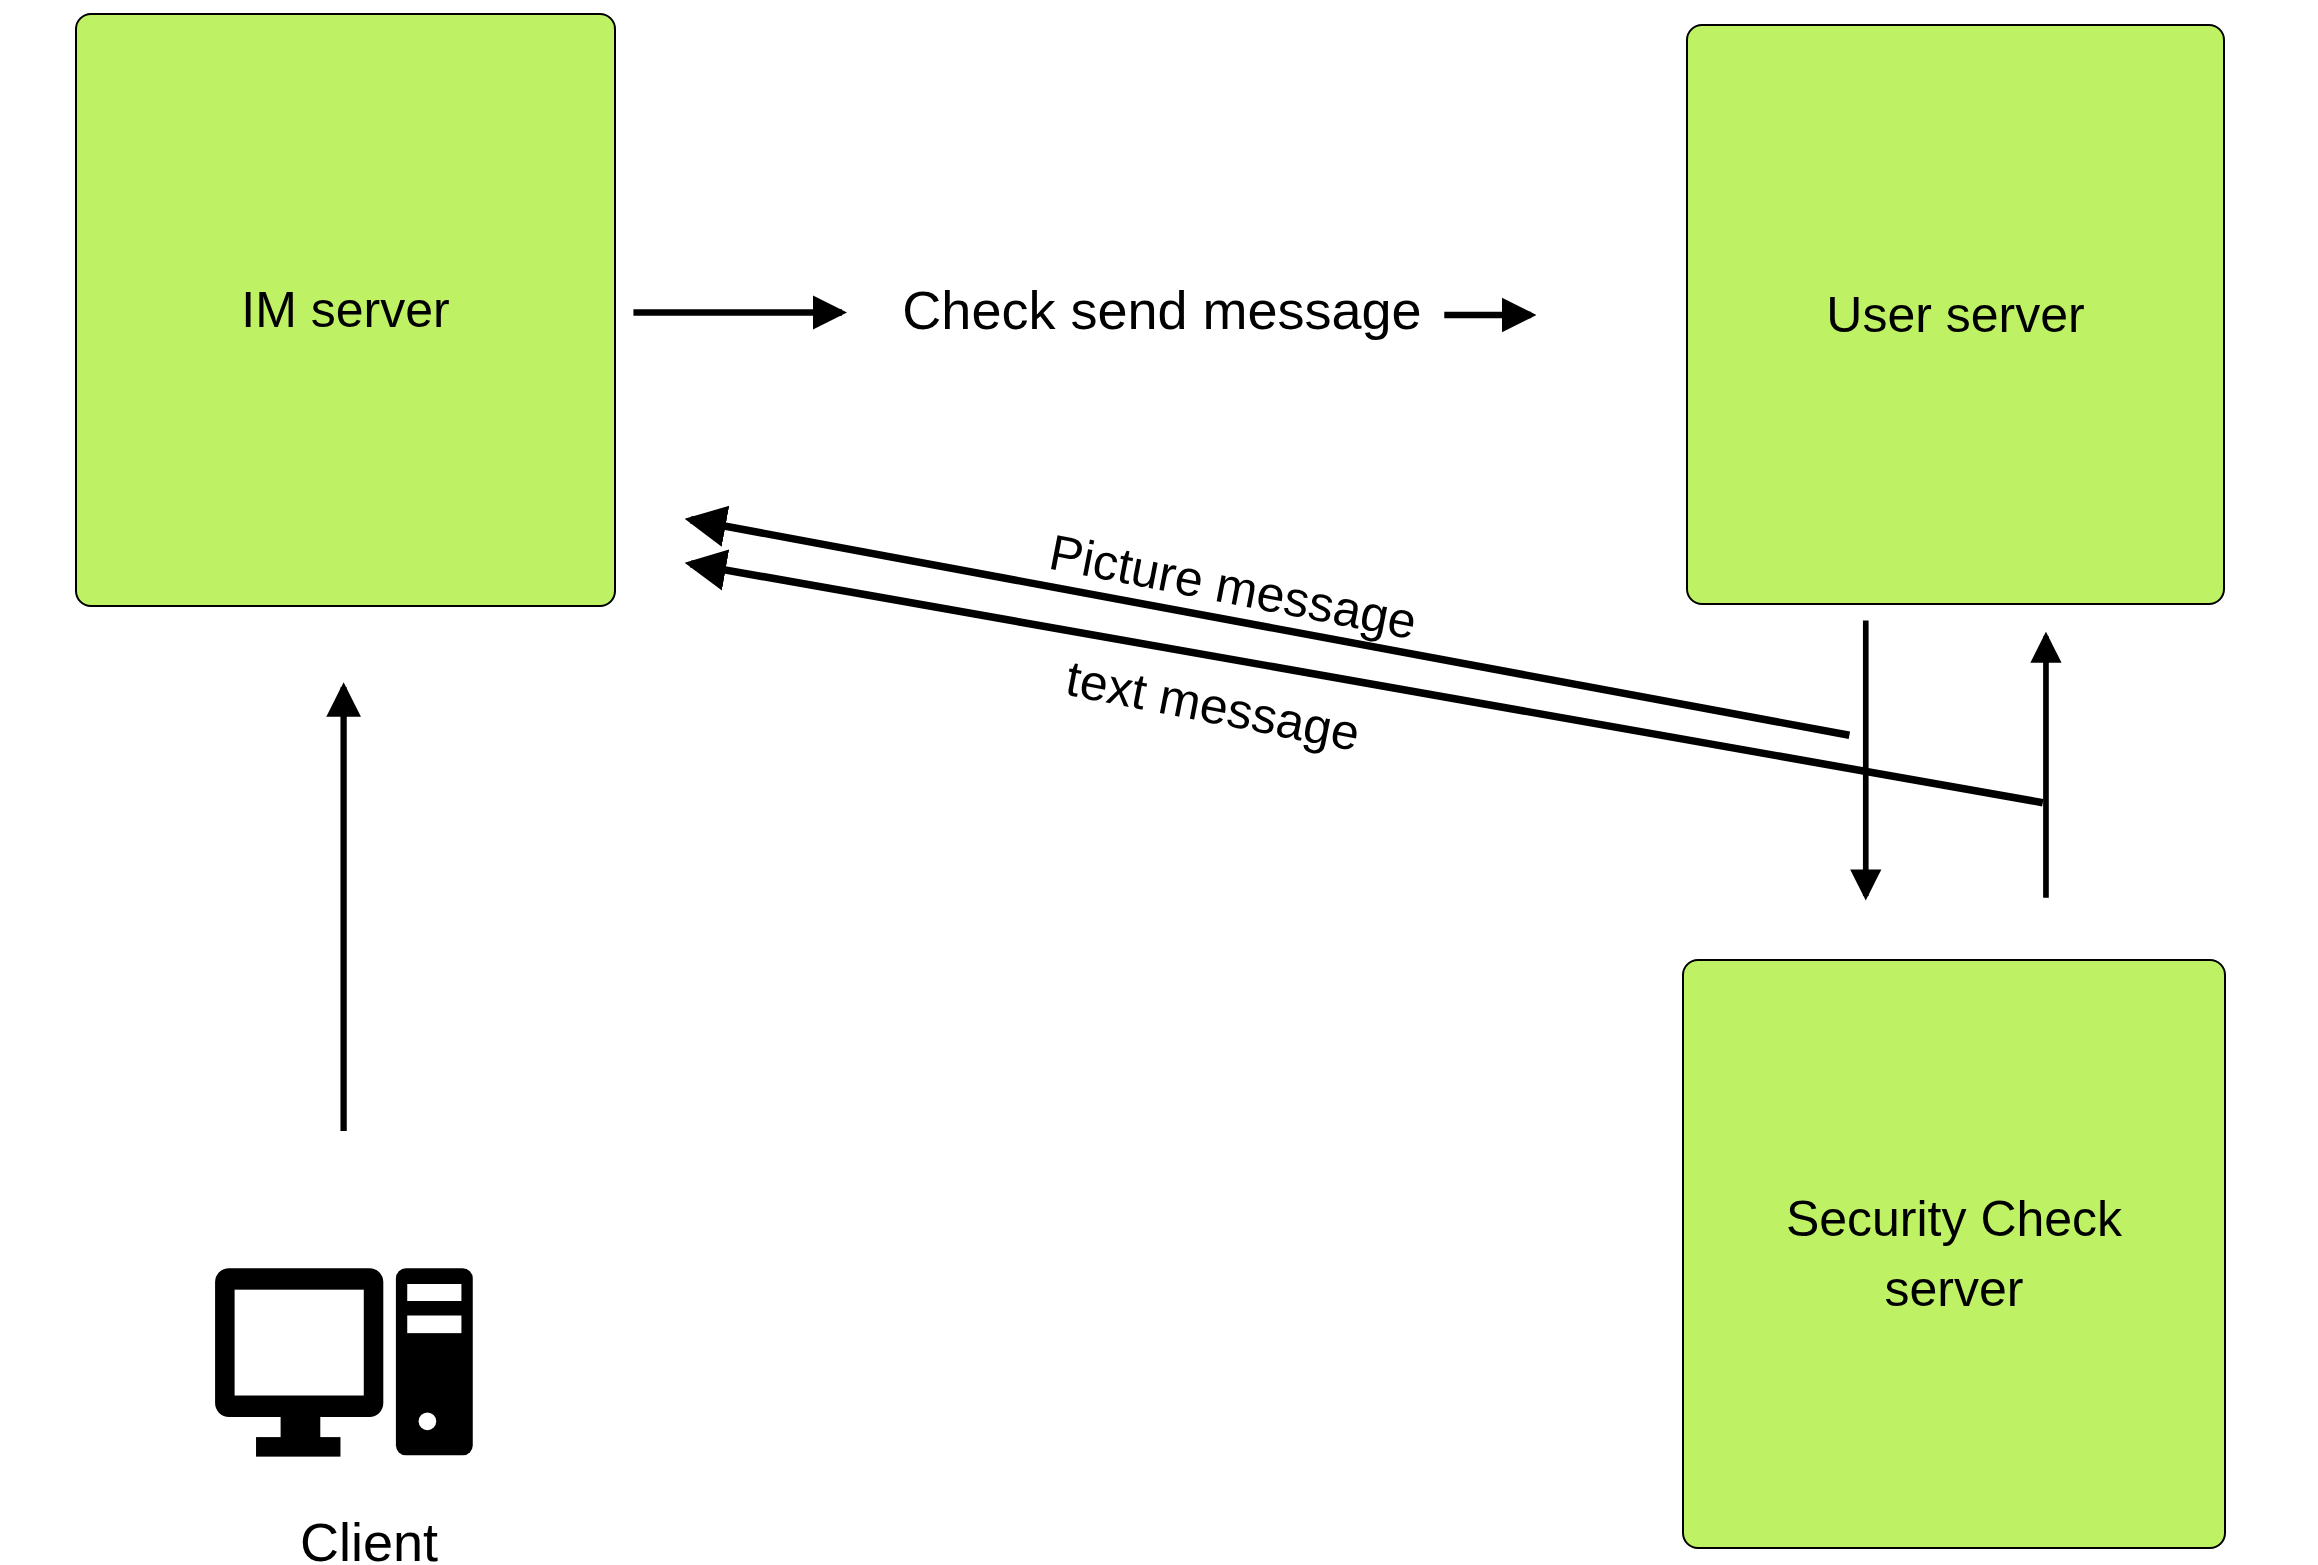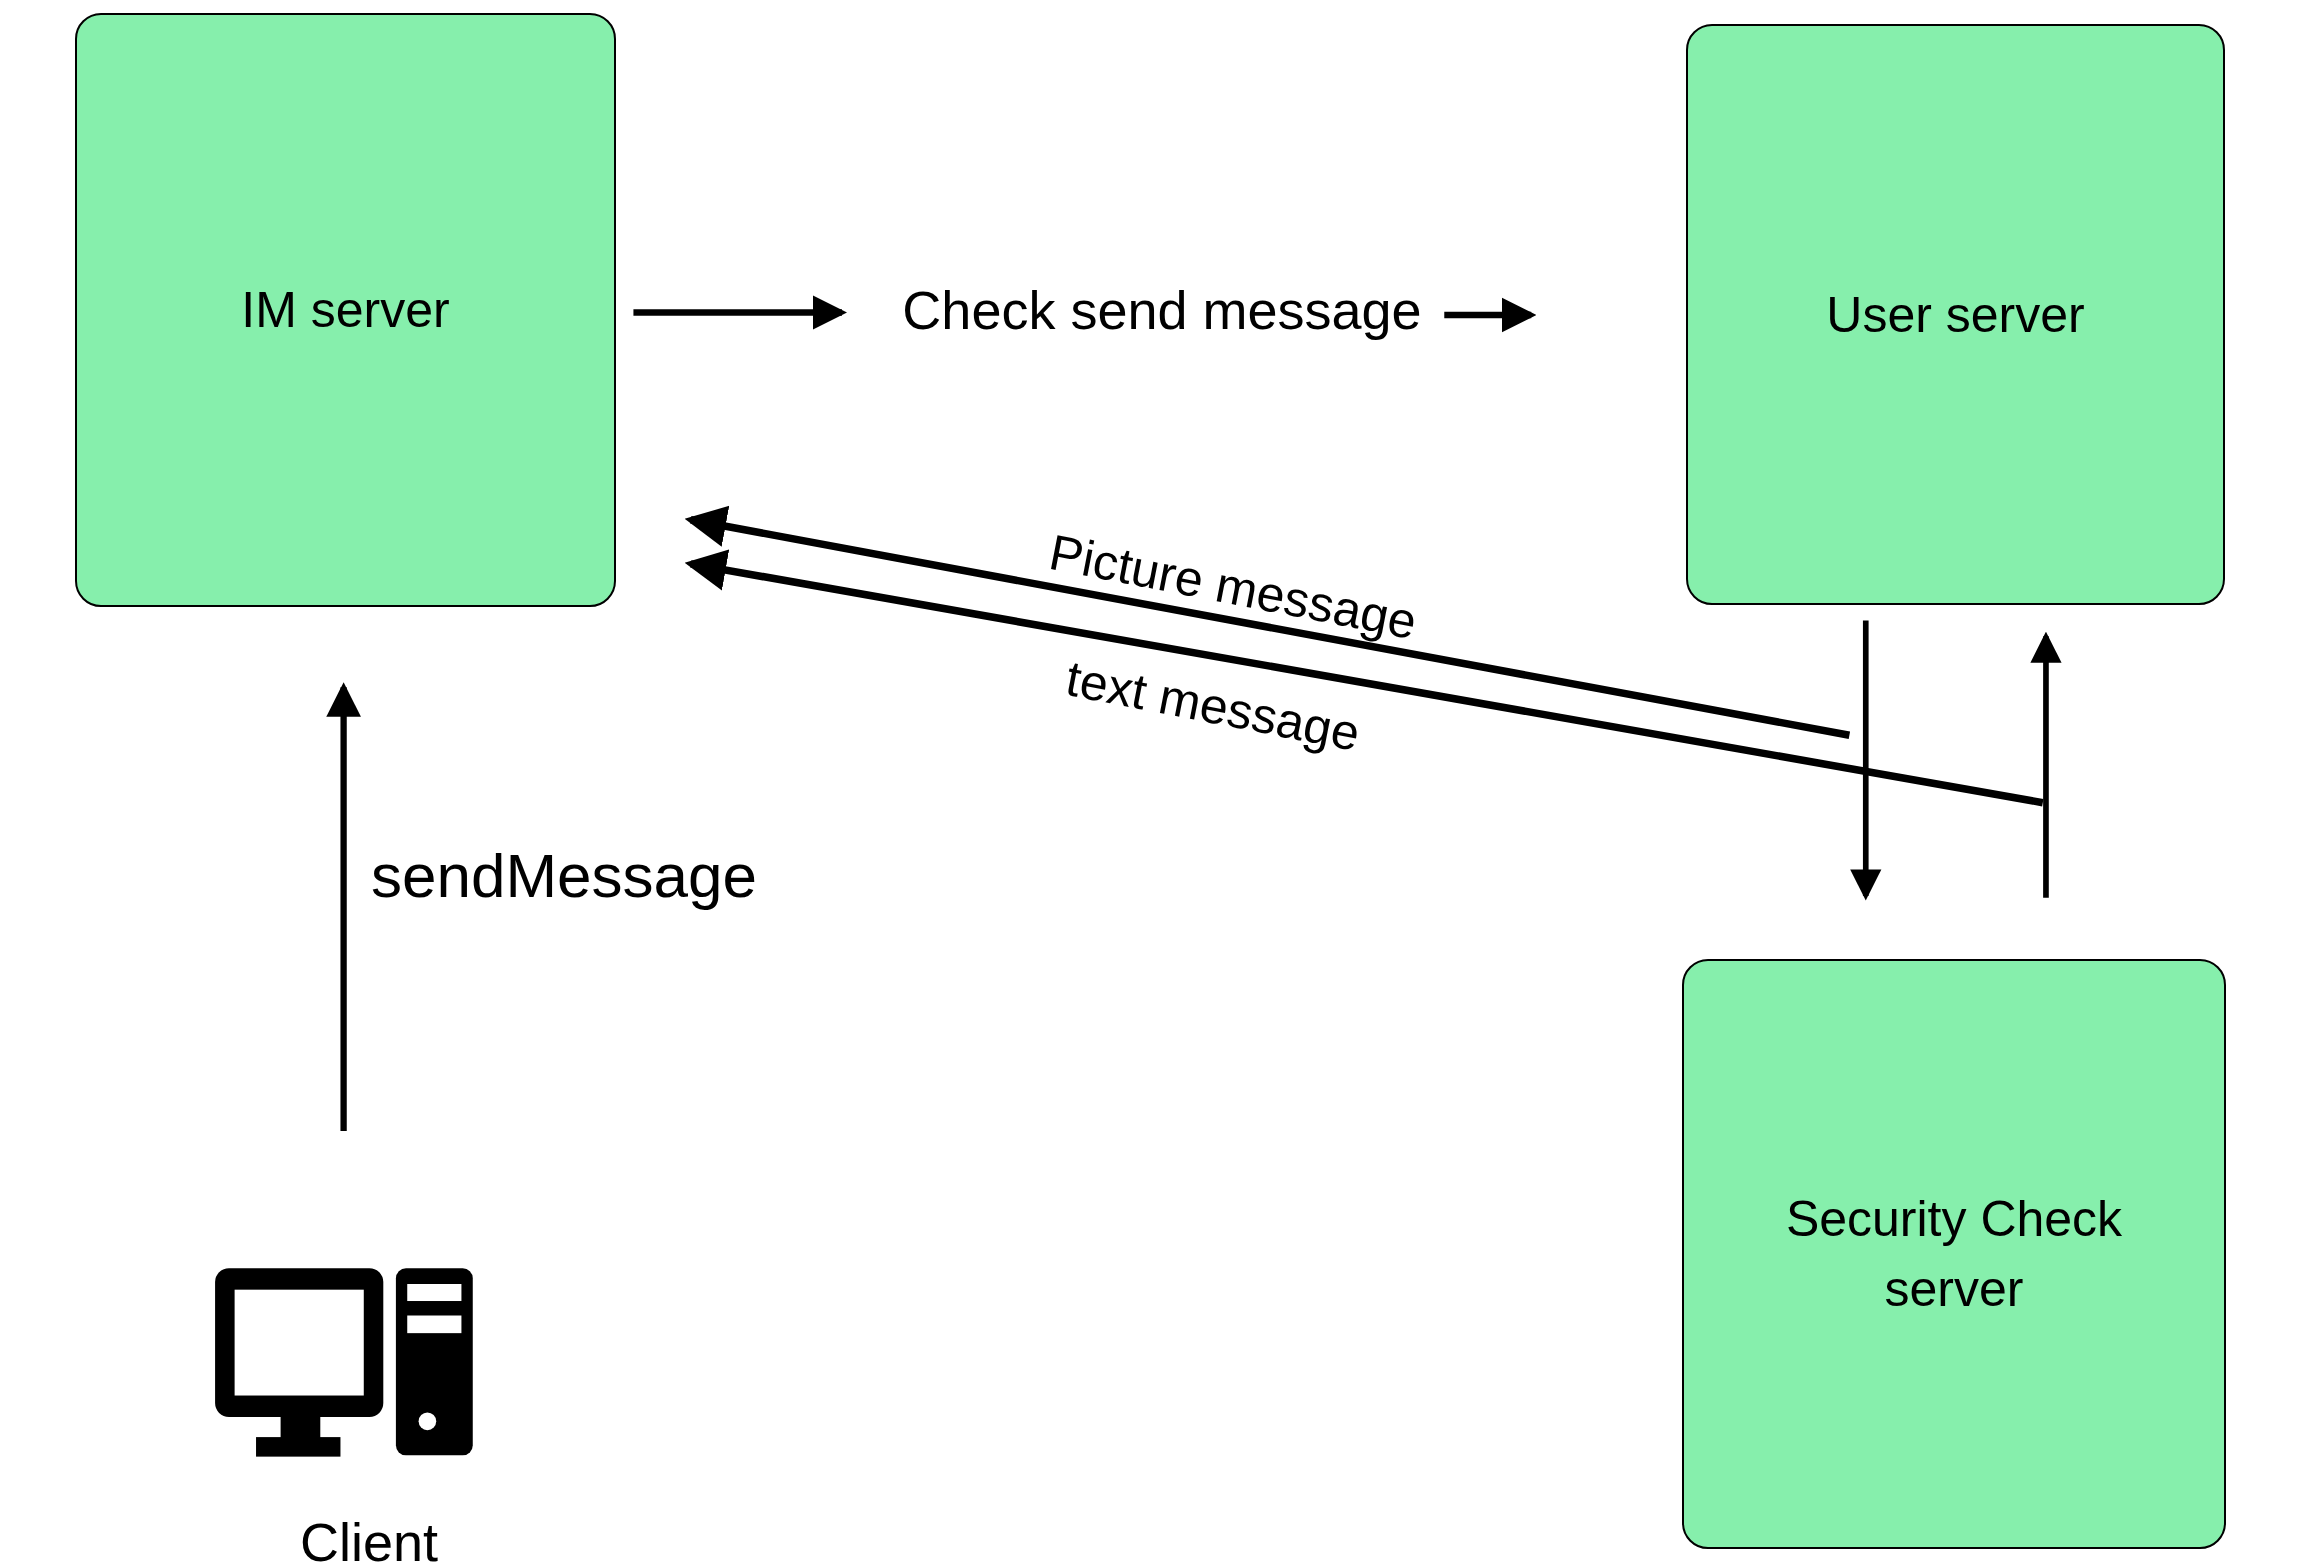--- a/index.html
+++ b/index.html
@@ -18,22 +18,22 @@
   svg.layer {
     position: absolute;
     left: 0; top: 0;
     width: 2319px;
     height: 1565px;
   }
   .node {
     position: absolute;
     box-sizing: border-box;
     border: 2.5px solid #000000;
-    border-radius: 26px;
-    background: #86efac;
+    border-radius: 16px;
+    background: #bef264;
     display: flex;
     align-items: center;
     justify-content: center;
     text-align: center;
   }
   .node-label {
     font-size: 50px;
     color: #000000;
     line-height: 1.4;
   }
@@ -125,18 +125,17 @@
   <div class="node" id="node-user-server">
     <span class="node-label">User server</span>
   </div>
 
   <div class="edge-label" id="label-before-send">Check send message</div>
 
   <div class="edge-label" id="label-picture-message">Picture message</div>
 
   <div class="edge-label" id="label-text-message">text message</div>
 
-  <div class="edge-label" id="label-send-message">sendMessage</div>
 
   <div class="edge-label" id="label-client">Client</div>
 
 </div>
 
 
 </body></html>

